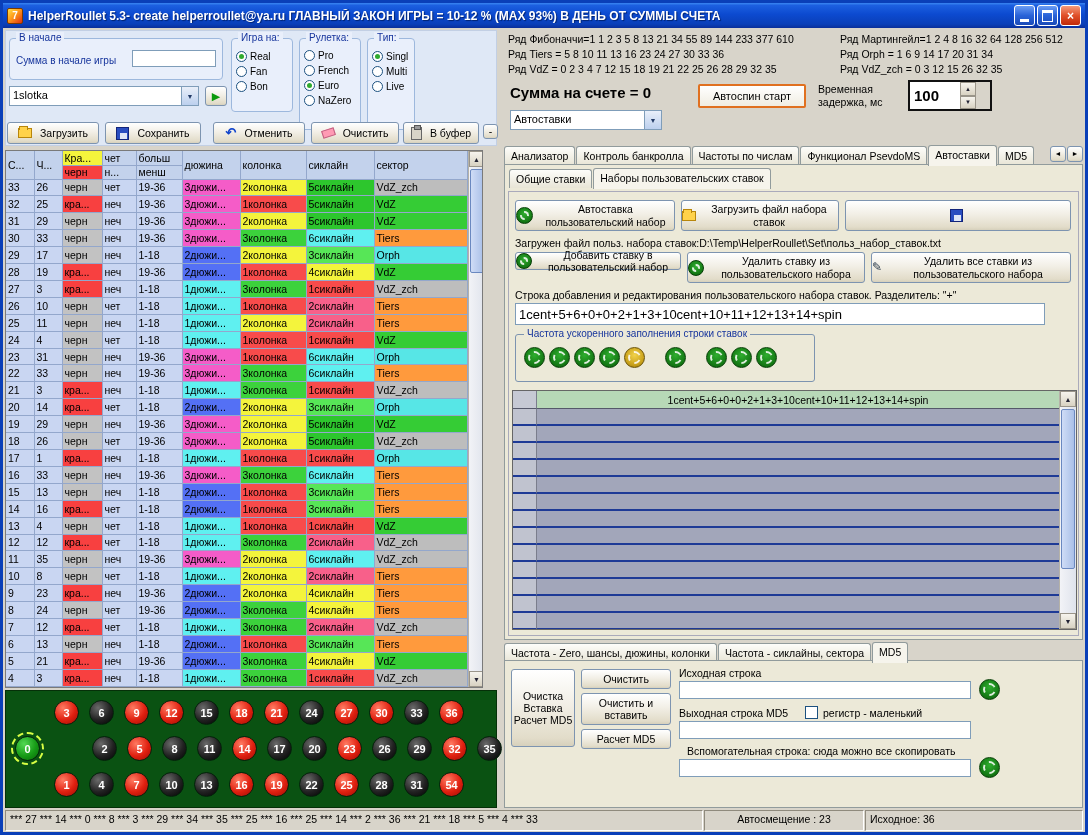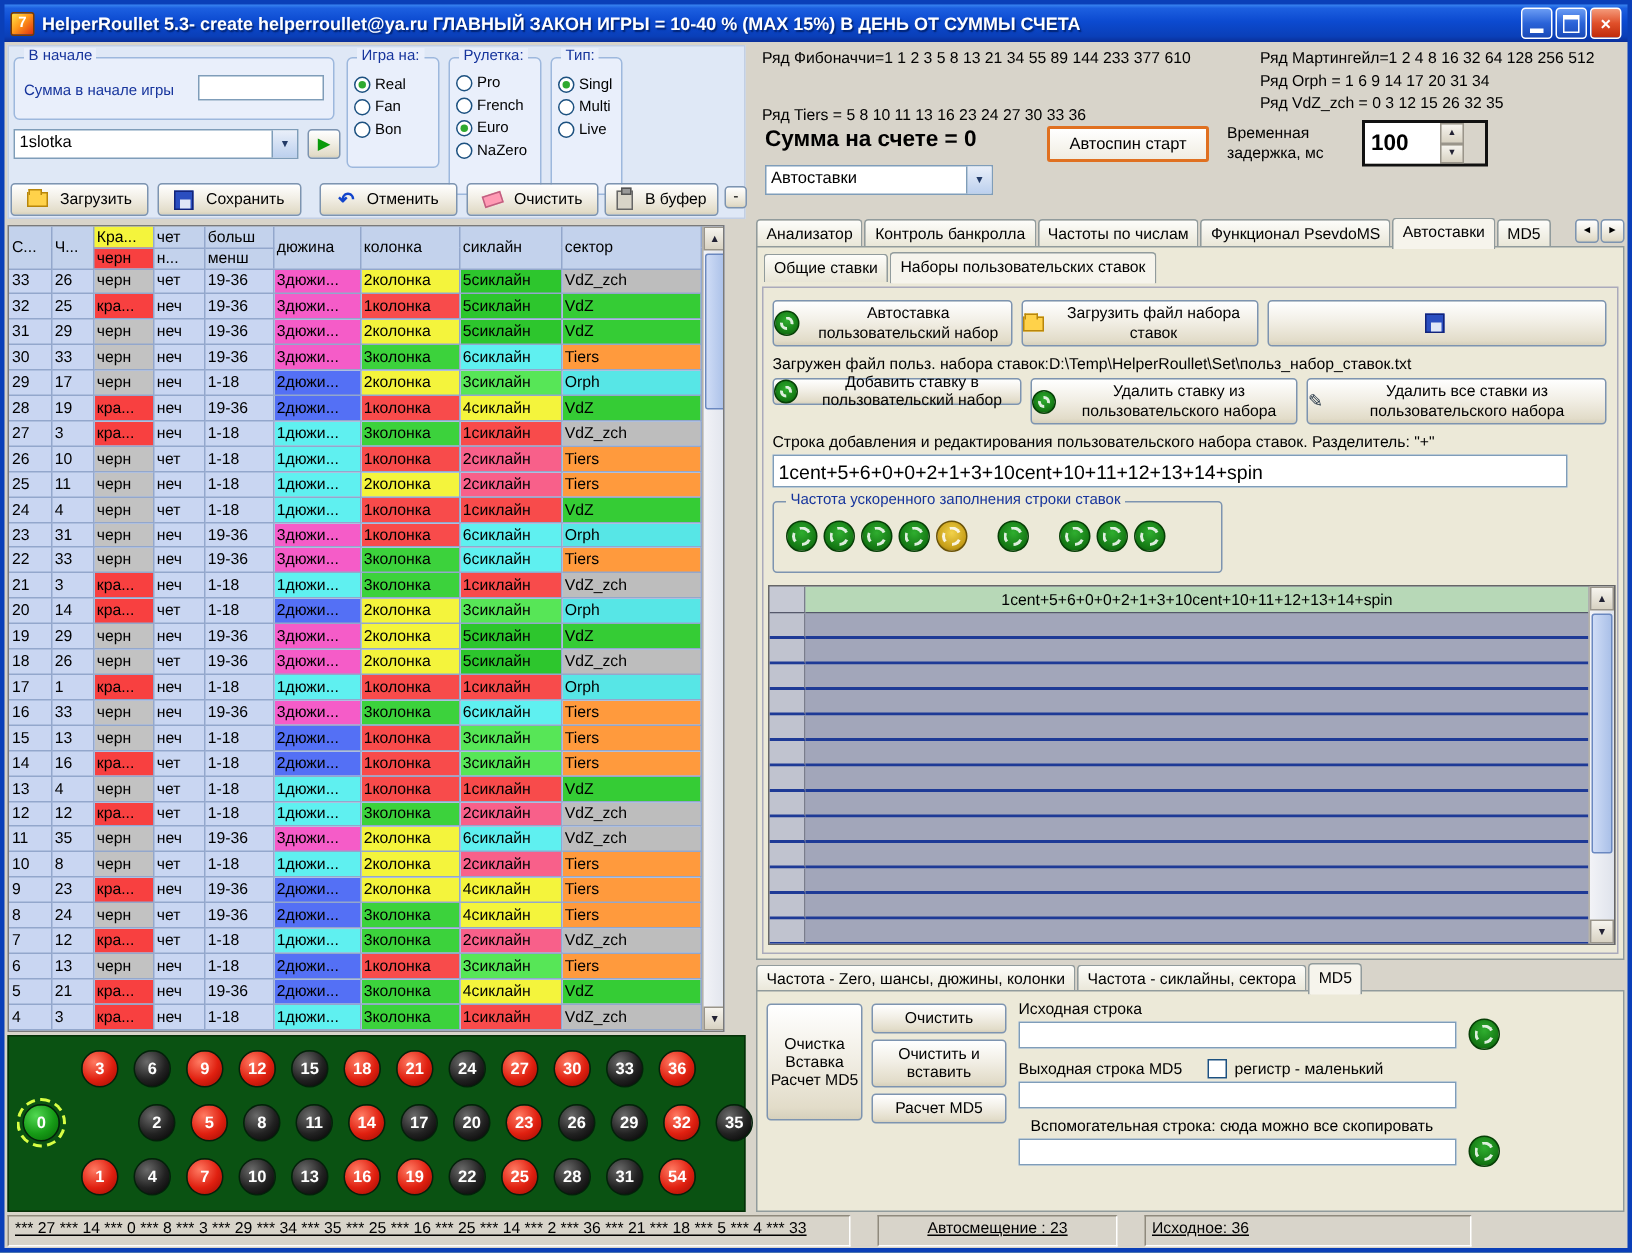--- a/index.html
+++ b/index.html
@@ -106,31 +106,31 @@
   .bl-row{display:flex;height:17px;flex:0 0 auto;}
   .bl-gut{width:24px;background:#c0c3cf;border-right:1px solid #7a7d8c;border-bottom:2px solid #1e3a96;}
   .bl-cell{flex:1;background:#a2a6ba;border-bottom:2px solid #1e3a96;}
 
   .btabs{position:absolute;left:0;top:612px;}
   .bpanel{position:absolute;left:0;top:630px;width:579px;height:148px;background:#ece9d8;border:1px solid #919b9c;z-index:2;}
   .big3{white-space:pre-line;}
   .cbox{width:13px;height:13px;background:#fff;border:1px solid #1c5180;display:inline-block;}
   .gchip{width:21px;height:21px;}
 
-  .statusbar{position:absolute;left:2px;top:782px;width:976px;height:21px;display:flex;gap:18px;text-decoration:underline;}
+  .statusbar{position:absolute;left:2px;top:782px;width:1078px;height:21px;display:flex;gap:1px;}
   .spanel{border:1px solid;border-color:#8f8a7d #fff #fff #8f8a7d;background:#d8d4ca;font-size:10.5px;
     padding:2px 4px;overflow:hidden;white-space:nowrap;}
 </style>
 </head>
 <body>
 
 <div class="window">
   <div class="titlebar">
     <span class="app-icon">7</span>
-    <span class="title-text">HelperRoullet 5.3- create helperroullet@ya.ru ГЛАВНЫЙ ЗАКОН ИГРЫ = 10-40 % (МАХ 15%) В ДЕНЬ ОТ СУММЫ СЧЕТА</span>
+    <span class="title-text">HelperRoullet 5.3- create helperroullet@ya.ru ГЛАВНЫЙ ЗАКОН ИГРЫ = 10-12 % (МАХ 93%) В ДЕНЬ ОТ СУММЫ СЧЕТА</span>
     <span class="tb-buttons">
       <span class="tbtn min"></span>
       <span class="tbtn rest"></span>
       <span class="tbtn close">×</span>
     </span>
   </div>
 
   <div class="wbody">
 
     <div class="left">
@@ -645,21 +645,22 @@
             <div class="bnum red">25</div>
             <div class="bnum blk">28</div>
             <div class="bnum blk">31</div>
             <div class="bnum red">54</div>
           </div>
       </div>
     </div>
 
     <div class="right">
       <div class="series" style="left:4px;top:2px;">Ряд Фибоначчи=1 1 2 3 5 8 13 21 34 55 89 144 233 377 610</div>
-      <div class="series" style="left:4px;top:17px;margin-top:23px;">Ряд Tiers = 5 8 10 11 13 16 23 24 27 30 33 36</div>
+      <div class="series" style="left:4px;top:17px;">Ряд Tiers = 5 8 10 11 13 16 23 24 27 30 33 36</div>
+      <div class="series" style="left:4px;top:32px;">Ряд VdZ = 0 2 3 4 7 12 15 18 19 21 22 25 26 28 29 32 35</div>
       <div class="series" style="left:336px;top:2px;">Ряд Мартингейл=1 2 4 8 16 32 64 128 256 512</div>
       <div class="series" style="left:336px;top:17px;">Ряд Orph = 1 6 9 14 17 20 31 34</div>
       <div class="series" style="left:336px;top:32px;">Ряд VdZ_zch = 0 3 12 15 26 32 35</div>
 
       <div class="balance">Сумма на счете = 0</div>
       <div class="combo" style="left:6px;top:80px;width:152px;height:20px;">
         <span class="cval">Автоставки</span>
         <span class="cbtn">▼</span>
       </div>
 

